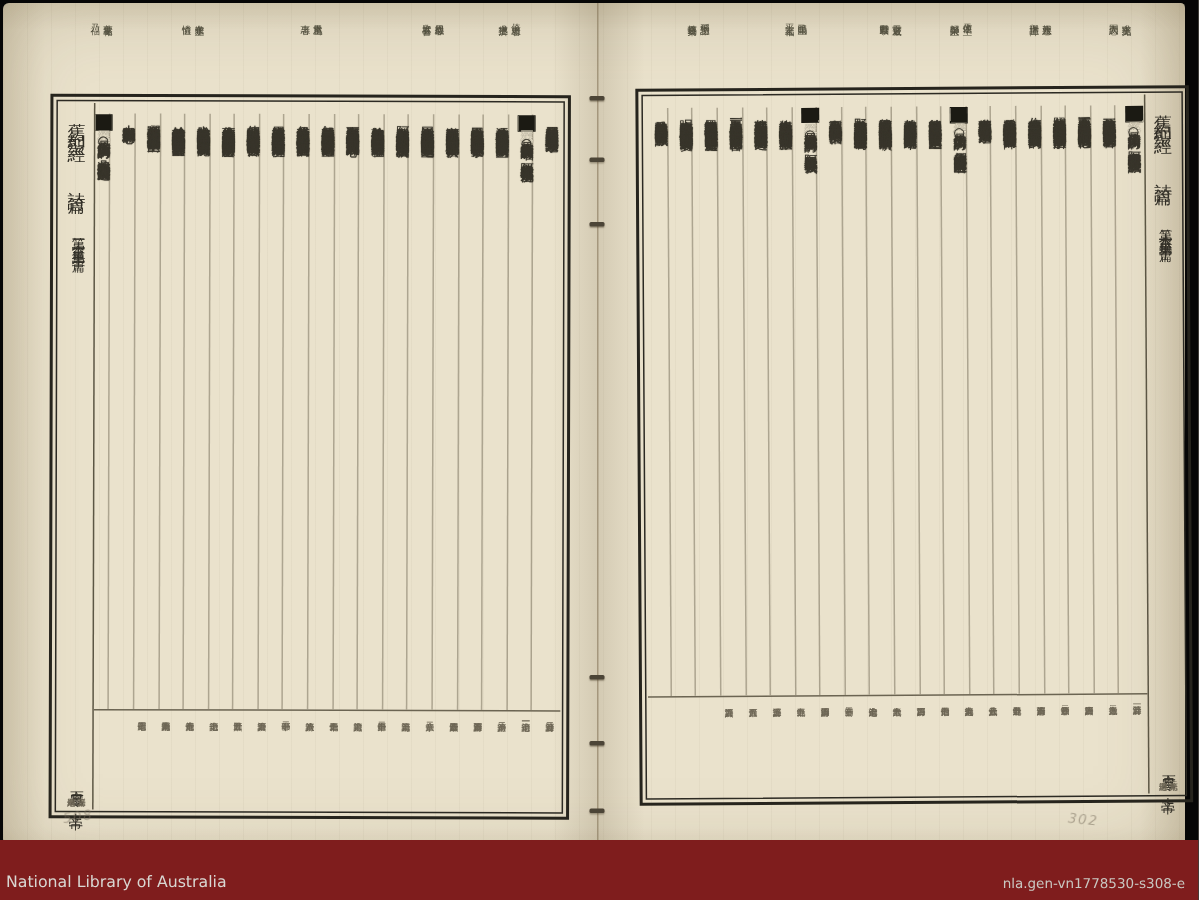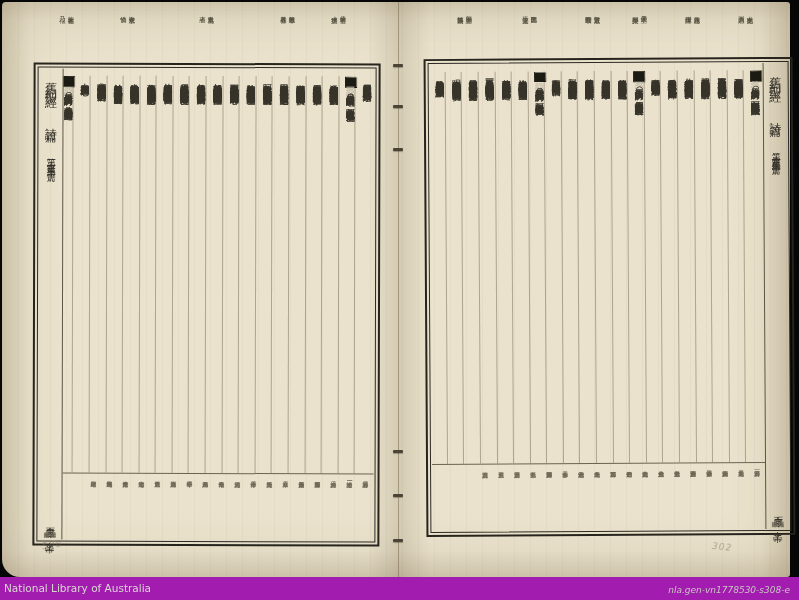--- a/index.html
+++ b/index.html
@@ -52,23 +52,23 @@
   .ref{width:7.5px;margin-left:8.5px;font-size:5.8px;line-height:1.12;color:#6d6655;}
   
   .anno{position:absolute;top:9px;writing-mode:vertical-rl;}
   .anno-col{width:8.5px;font-size:6.3px;line-height:1.12;color:#53503f;letter-spacing:.3px;}
   
   .pencil{position:absolute;font-style:italic;color:rgba(115,105,90,.5);font-size:9px;
         letter-spacing:1px;filter:blur(.3px);}
   .pencil-left{left:40px;bottom:27px;transform:rotate(-8deg);}
   .pencil-right{right:58px;bottom:25px;transform:rotate(6deg);}
   
-  .caption-bar{position:absolute;left:0;right:0;bottom:0;height:23px;background:#a21caf;}
+  .caption-bar{position:absolute;left:0;right:0;bottom:0;height:40px;background:#7f1d1d;}
   .caption-left{position:absolute;left:4px;bottom:6px;font-size:10.5px;color:#d9d7d2;}
-  .caption-right{position:absolute;right:9px;bottom:5px;font-size:9px;color:#c9c7c1;font-style:italic;}
+  .caption-right{position:absolute;right:9px;bottom:5px;font-size:9px;color:#c9c7c1;}
 </style>
 </head>
 <body>
 
 <div class="photo">
   <div class="paper">
     <div class="gutter-shade"></div>
     <div class="fold-line"></div>
 
     <div class="page page-left">

